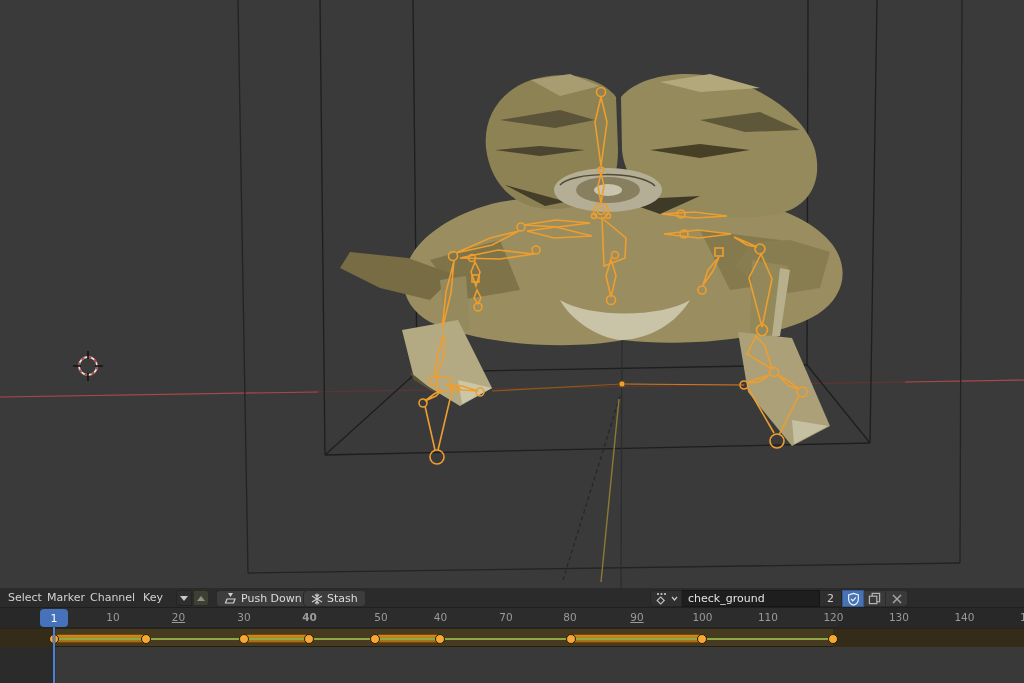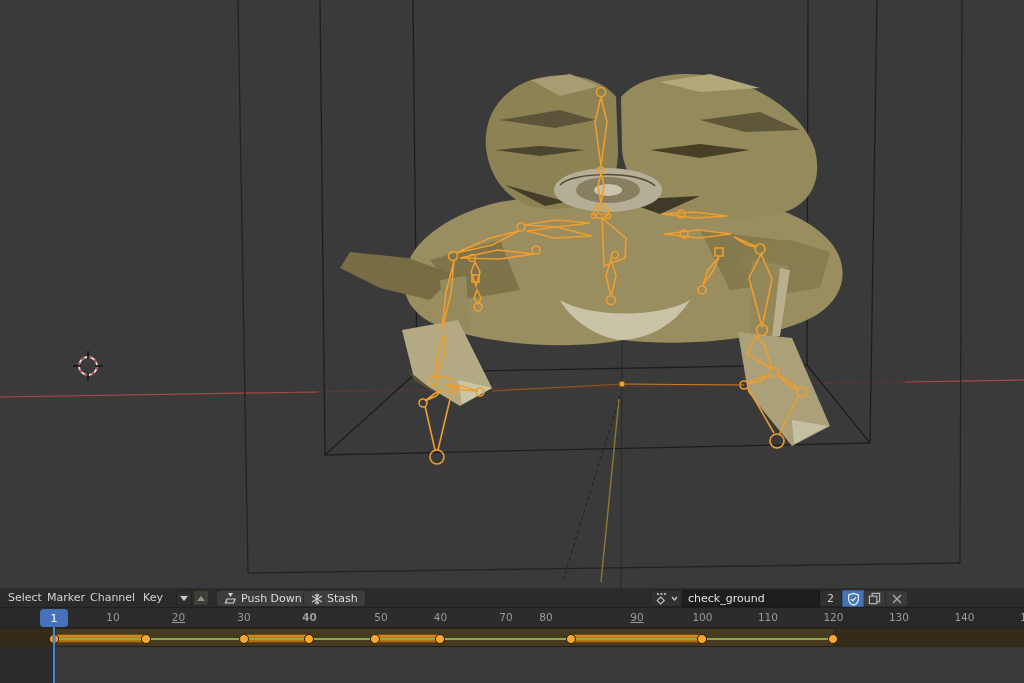--- a/index.html
+++ b/index.html
@@ -284,21 +284,21 @@
       <div id="ruler-out-left" class="dots" style="width: 40px;"></div>
       <div id="ruler-out-right" class="dots" style="left: 838.45px; width: 185.55px;"></div>
       <div id="ruler-ticks">
           <span class="tick-label" style="left: 112.95px;">10</span>
           <span class="tick-label" style="left: 178.45px; text-decoration: underline;">20</span>
           <span class="tick-label" style="left: 243.95px;">30</span>
           <span class="tick-label" style="left: 309.45px; font-weight: bold;">40</span>
           <span class="tick-label" style="left: 374.95px; margin-left: 6px;">50</span>
           <span class="tick-label" style="left: 440.45px;">40</span>
           <span class="tick-label" style="left: 505.95px;">70</span>
-          <span class="tick-label" style="left: 546px; text-align: right;">80</span>
+          <span class="tick-label" style="left: 570px; text-align: right;">80</span>
           <span class="tick-label" style="left: 636.95px; text-decoration: underline;">90</span>
           <span class="tick-label" style="left: 702.45px;">100</span>
           <span class="tick-label" style="left: 767.95px;">110</span>
           <span class="tick-label" style="left: 833.45px;">120</span>
           <span class="tick-label" style="left: 898.95px;">130</span>
           <span class="tick-label" style="left: 964.45px;">140</span>
           <span class="tick-label" style="left: 1029.95px;">150</span>
         </div>
     </div>
 

